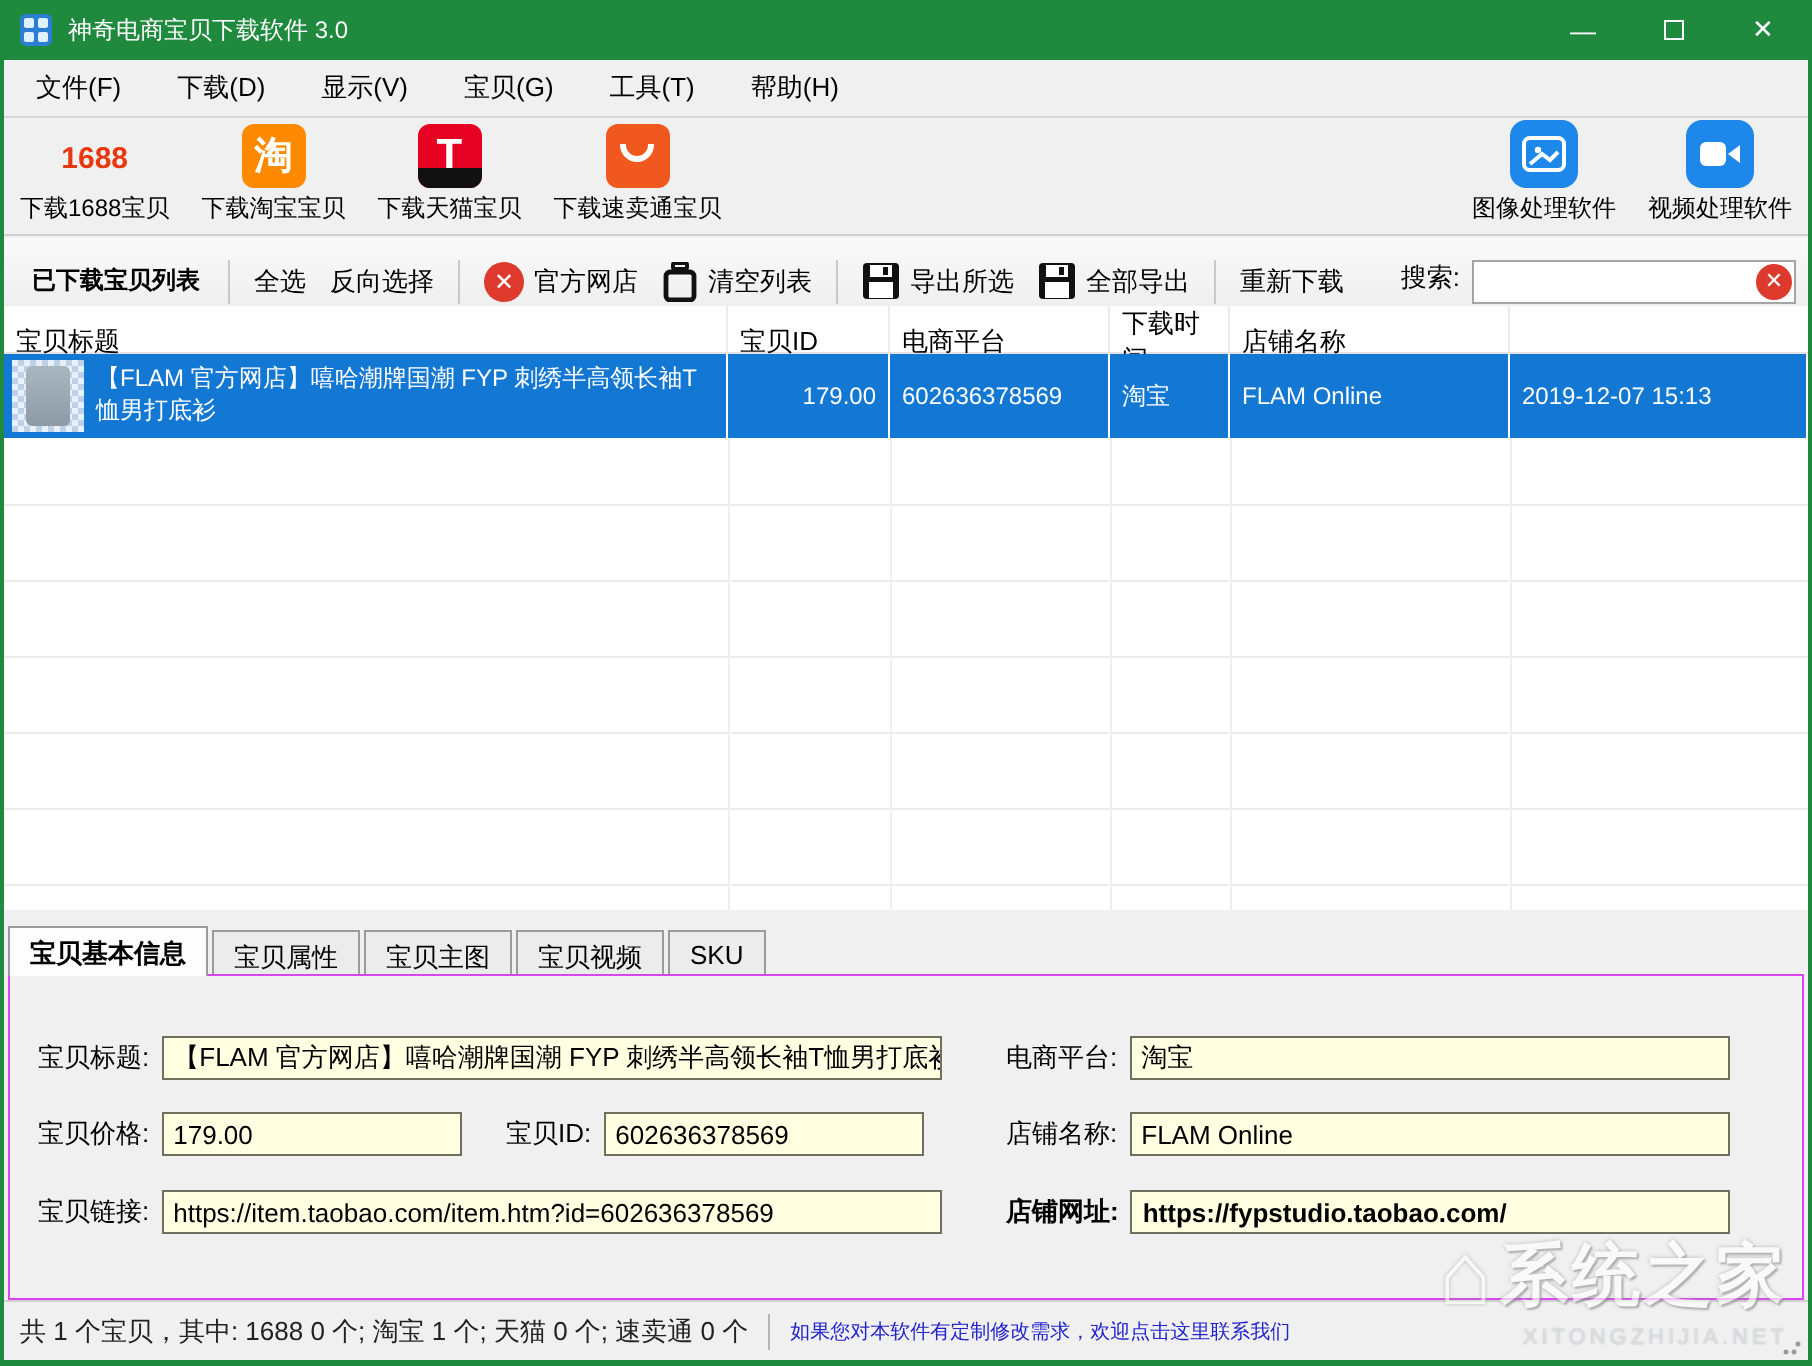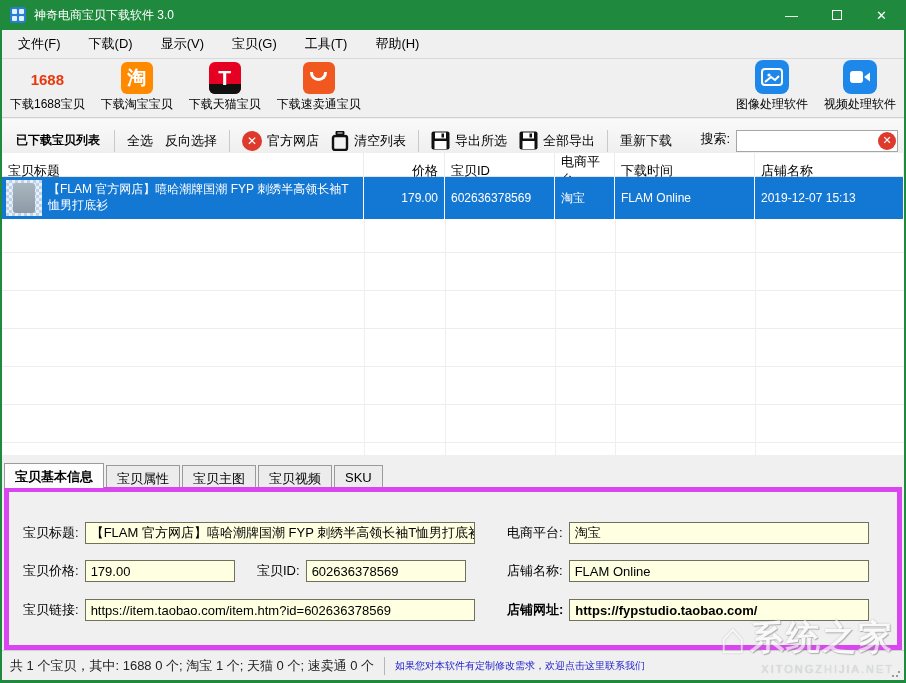--- a/index.html
+++ b/index.html
@@ -64,21 +64,21 @@
   .thumb { width:36px; height:36px; flex:0 0 36px; margin-right:6px;
     background-image:linear-gradient(45deg,#bcd2e8 25%,transparent 25%,transparent 75%,#bcd2e8 75%),linear-gradient(45deg,#bcd2e8 25%,#e8f1fa 25%,#e8f1fa 75%,#bcd2e8 75%);
     background-size:6px 6px; background-position:0 0,3px 3px; position:relative; }
   .thumb .ph { position:absolute; left:7px; top:3px; width:22px; height:30px; background:linear-gradient(#aab6bf,#8d9aa6); border-radius:3px; }
   .title-text { line-height:1.3; }
   
   .tabstrip { position:absolute; left:2px; top:463px; right:0; height:25px; display:flex; align-items:flex-end; }
   .tab { border:1px solid #9a9a9a; border-bottom:none; background:#ececec; padding:4px 10px 3px 10px; margin-right:2px; font-size:13px; height:23px; }
   .tab.active { background:#fdfdfd; font-weight:bold; height:25px; position:relative; z-index:2; }
   
-  .panel { position:absolute; left:2px; top:487px; width:898px; height:163px; background:#f0f0f0; border:5px solid #d946ef; }
+  .panel { position:absolute; left:2px; top:487px; width:898px; height:163px; background:#f0f0f0; border:1px solid #d946ef; }
   .frow { position:absolute; display:flex; align-items:center; }
   .flabel { font-size:13px; margin-right:6px; white-space:nowrap; }
   .finput { background:#ffffe1; border:1px solid #70705e; height:22px; display:flex; align-items:center; padding:0 5px; font-size:13px; white-space:nowrap; overflow:hidden; }
   
   .statusbar { position:absolute; left:0; right:0; top:650px; height:30px; background:#f0f0f0; border-top:1px solid #d0d0d0; display:flex; align-items:center; padding:0 8px; }
   .status-text { font-size:13px; color:#222; white-space:nowrap; }
   .status-sep { width:1px; height:18px; background:#b5b5b5; margin:0 10px; }
   .status-link { font-size:10px; color:#2222cc; white-space:nowrap; }
   .green-strip { position:absolute; left:0; right:0; bottom:0; height:3px; background:#1f8a3d; }
   
@@ -228,21 +228,20 @@
       <span class="search-box">
         <input type="text" value="" style="">
         <span class="search-clear">✕</span>
       </span>
     </div>
   </div>
 
   <div class="table">
     <div class="tgrid thead">
       <div class="cell">宝贝标题</div>
-      <div class="cell right">价格</div>
       <div class="cell">宝贝ID</div>
       <div class="cell">电商平台</div>
       <div class="cell">下载时间</div>
       <div class="cell">店铺名称</div>
     </div>
     <div class="gridlines"></div>
     <div class="vline" style="left:362px"></div>
     <div class="vline" style="left:443px"></div>
     <div class="vline" style="left:553px"></div>
     <div class="vline" style="left:613px"></div>

